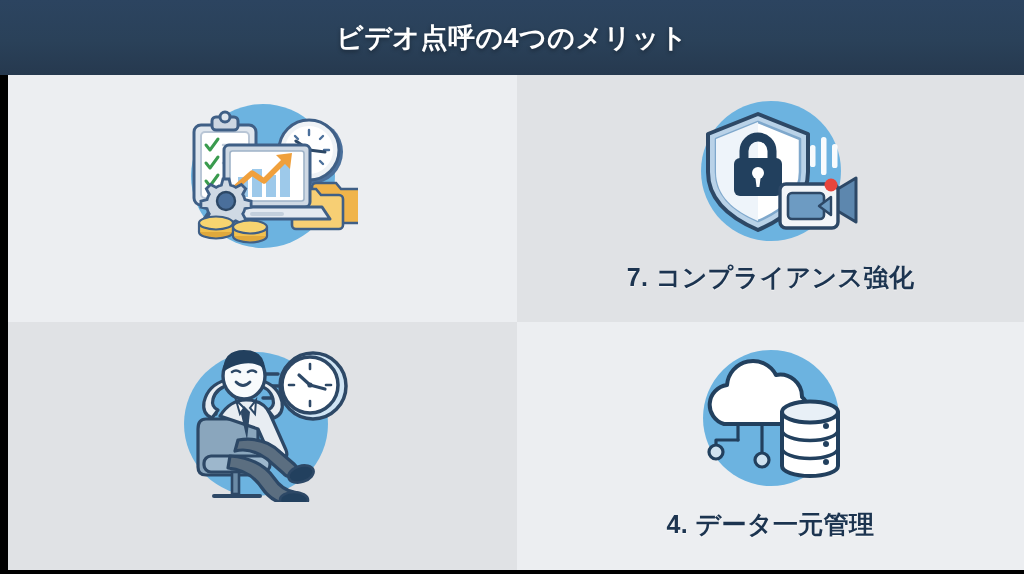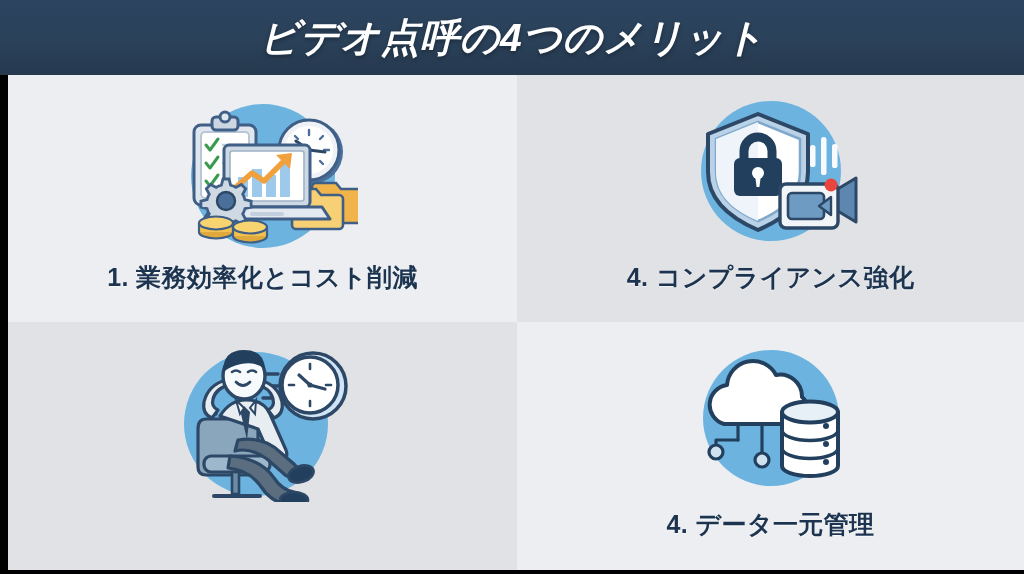--- a/index.html
+++ b/index.html
@@ -27,26 +27,25 @@
     left: 0; top: 0;
     width: 1024px;
     height: 75px;
     background: linear-gradient(180deg, #2c4460 0%, #2a4159 55%, #26394f 100%);
     display: flex;
     align-items: center;
     justify-content: center;
   }
   .header-title {
     color: #ffffff;
-    font-size: 39px;
+    font-size: 27px;
     font-weight: bold;
     letter-spacing: 0.5px;
     text-shadow: 0 2px 4px rgba(0,0,0,0.35);
     white-space: nowrap;
-    font-style: italic;
   }
 
   
   .grid {
     position: absolute;
     left: 8px;
     top: 75px;
     width: 1016px;
     height: 495px;
     display: grid;
@@ -195,21 +194,20 @@
             </g>
             <g>
               <ellipse cx="82" cy="139" rx="17" ry="6.5" fill="#e0a93c" stroke="#3f5f86" stroke-width="2.2"></ellipse>
               <rect x="65" y="130" width="34" height="9" fill="#f2c14e" stroke="none"></rect>
               <ellipse cx="82" cy="130" rx="17" ry="6.5" fill="#f7d470" stroke="#3f5f86" stroke-width="2.2"></ellipse>
               <path d="M65 130 v9 M99 130 v9" stroke="#3f5f86" stroke-width="2.2"></path>
             </g>
           </g>
         </svg>
       </div>
-      <div class="cell-label">1. 業務効率化とコスト削減</div>
     </div>
 
     <div class="cell tint-b">
       <div class="icon-wrap">
         <svg width="190" height="158" viewBox="0 0 190 158" aria-hidden="true">
           <circle cx="95" cy="74" r="70" fill="#6cb3e0"></circle>
 
           <g>
             <path d="M82 17 L132 37 v38 c0 28 -22 46 -50 58 c-28 -12 -50 -30 -50 -58 V37 Z" fill="#b9d2e8" stroke="#2d4866" stroke-width="4" stroke-linejoin="round"></path>
             <path d="M82 25 L124 42 v33 c0 24 -18 39 -42 49 c-24 -10 -42 -25 -42 -49 V42 Z" fill="#ffffff" stroke="#7fa8cc" stroke-width="2.5" stroke-linejoin="round"></path>
@@ -229,21 +227,21 @@
 
           <g>
             <path d="M160 93 l20 -12 v44 l-20 -12 z" fill="#5d87ae" stroke="#2d4866" stroke-width="3" stroke-linejoin="round"></path>
             <rect x="104" y="87" width="58" height="44" rx="6" fill="#f2f5f8" stroke="#2d4866" stroke-width="3.4"></rect>
             <rect x="112" y="96" width="36" height="26" rx="4" fill="#6d9bc2" stroke="#2d4866" stroke-width="2.6"></rect>
             <path d="M143 109 l12 -9 v18 z" fill="#6d9bc2" stroke="#2d4866" stroke-width="2.4" stroke-linejoin="round"></path>
             <circle cx="155" cy="88" r="6.5" fill="#e8453c"></circle>
           </g>
         </svg>
       </div>
-      <div class="cell-label">4. コンプライアンス強化</div>
+      <div class="cell-label">7. コンプライアンス強化</div>
     </div>
 
     <div class="cell tint-b">
       <div class="icon-wrap">
         <svg width="190" height="158" viewBox="0 0 190 158" aria-hidden="true">
           <circle cx="88" cy="80" r="72" fill="#6cb3e0"></circle>
 
           <g>
             <circle cx="145" cy="42" r="33" fill="#cfe4f4" stroke="#2d4866" stroke-width="3.5"></circle>
             <circle cx="142" cy="41" r="28" fill="#ffffff" stroke="#2d4866" stroke-width="3.5"></circle>

